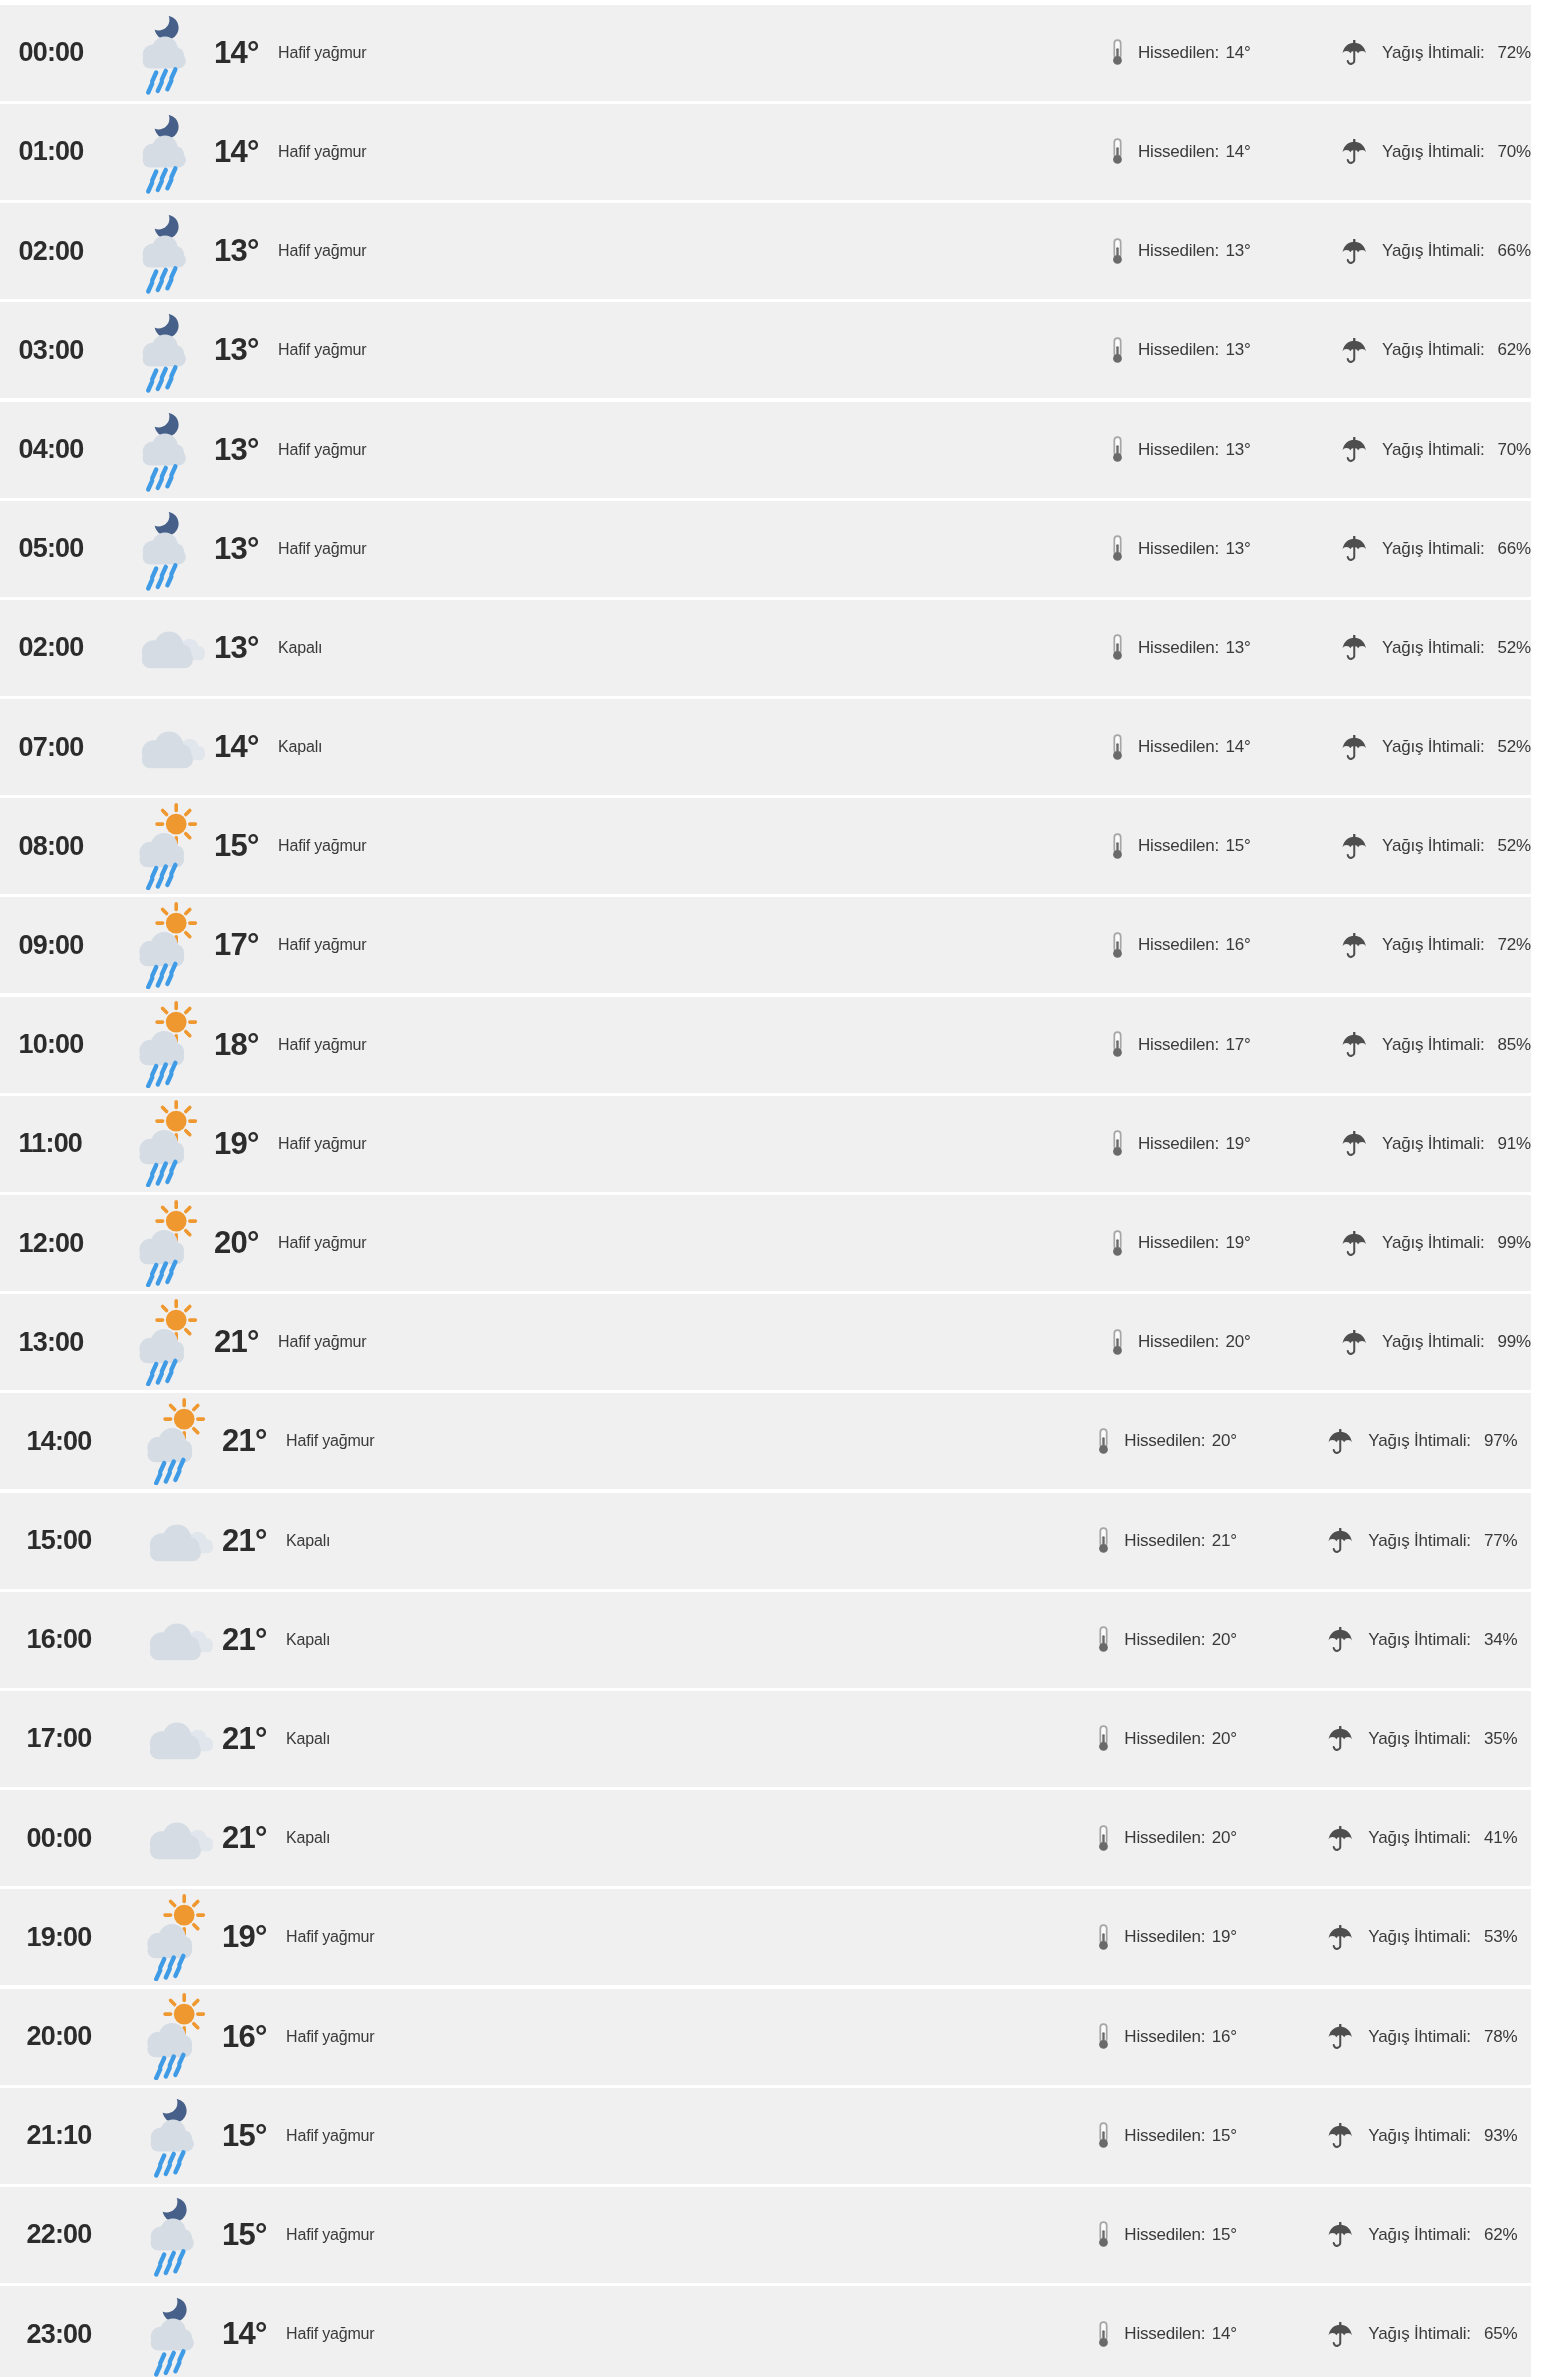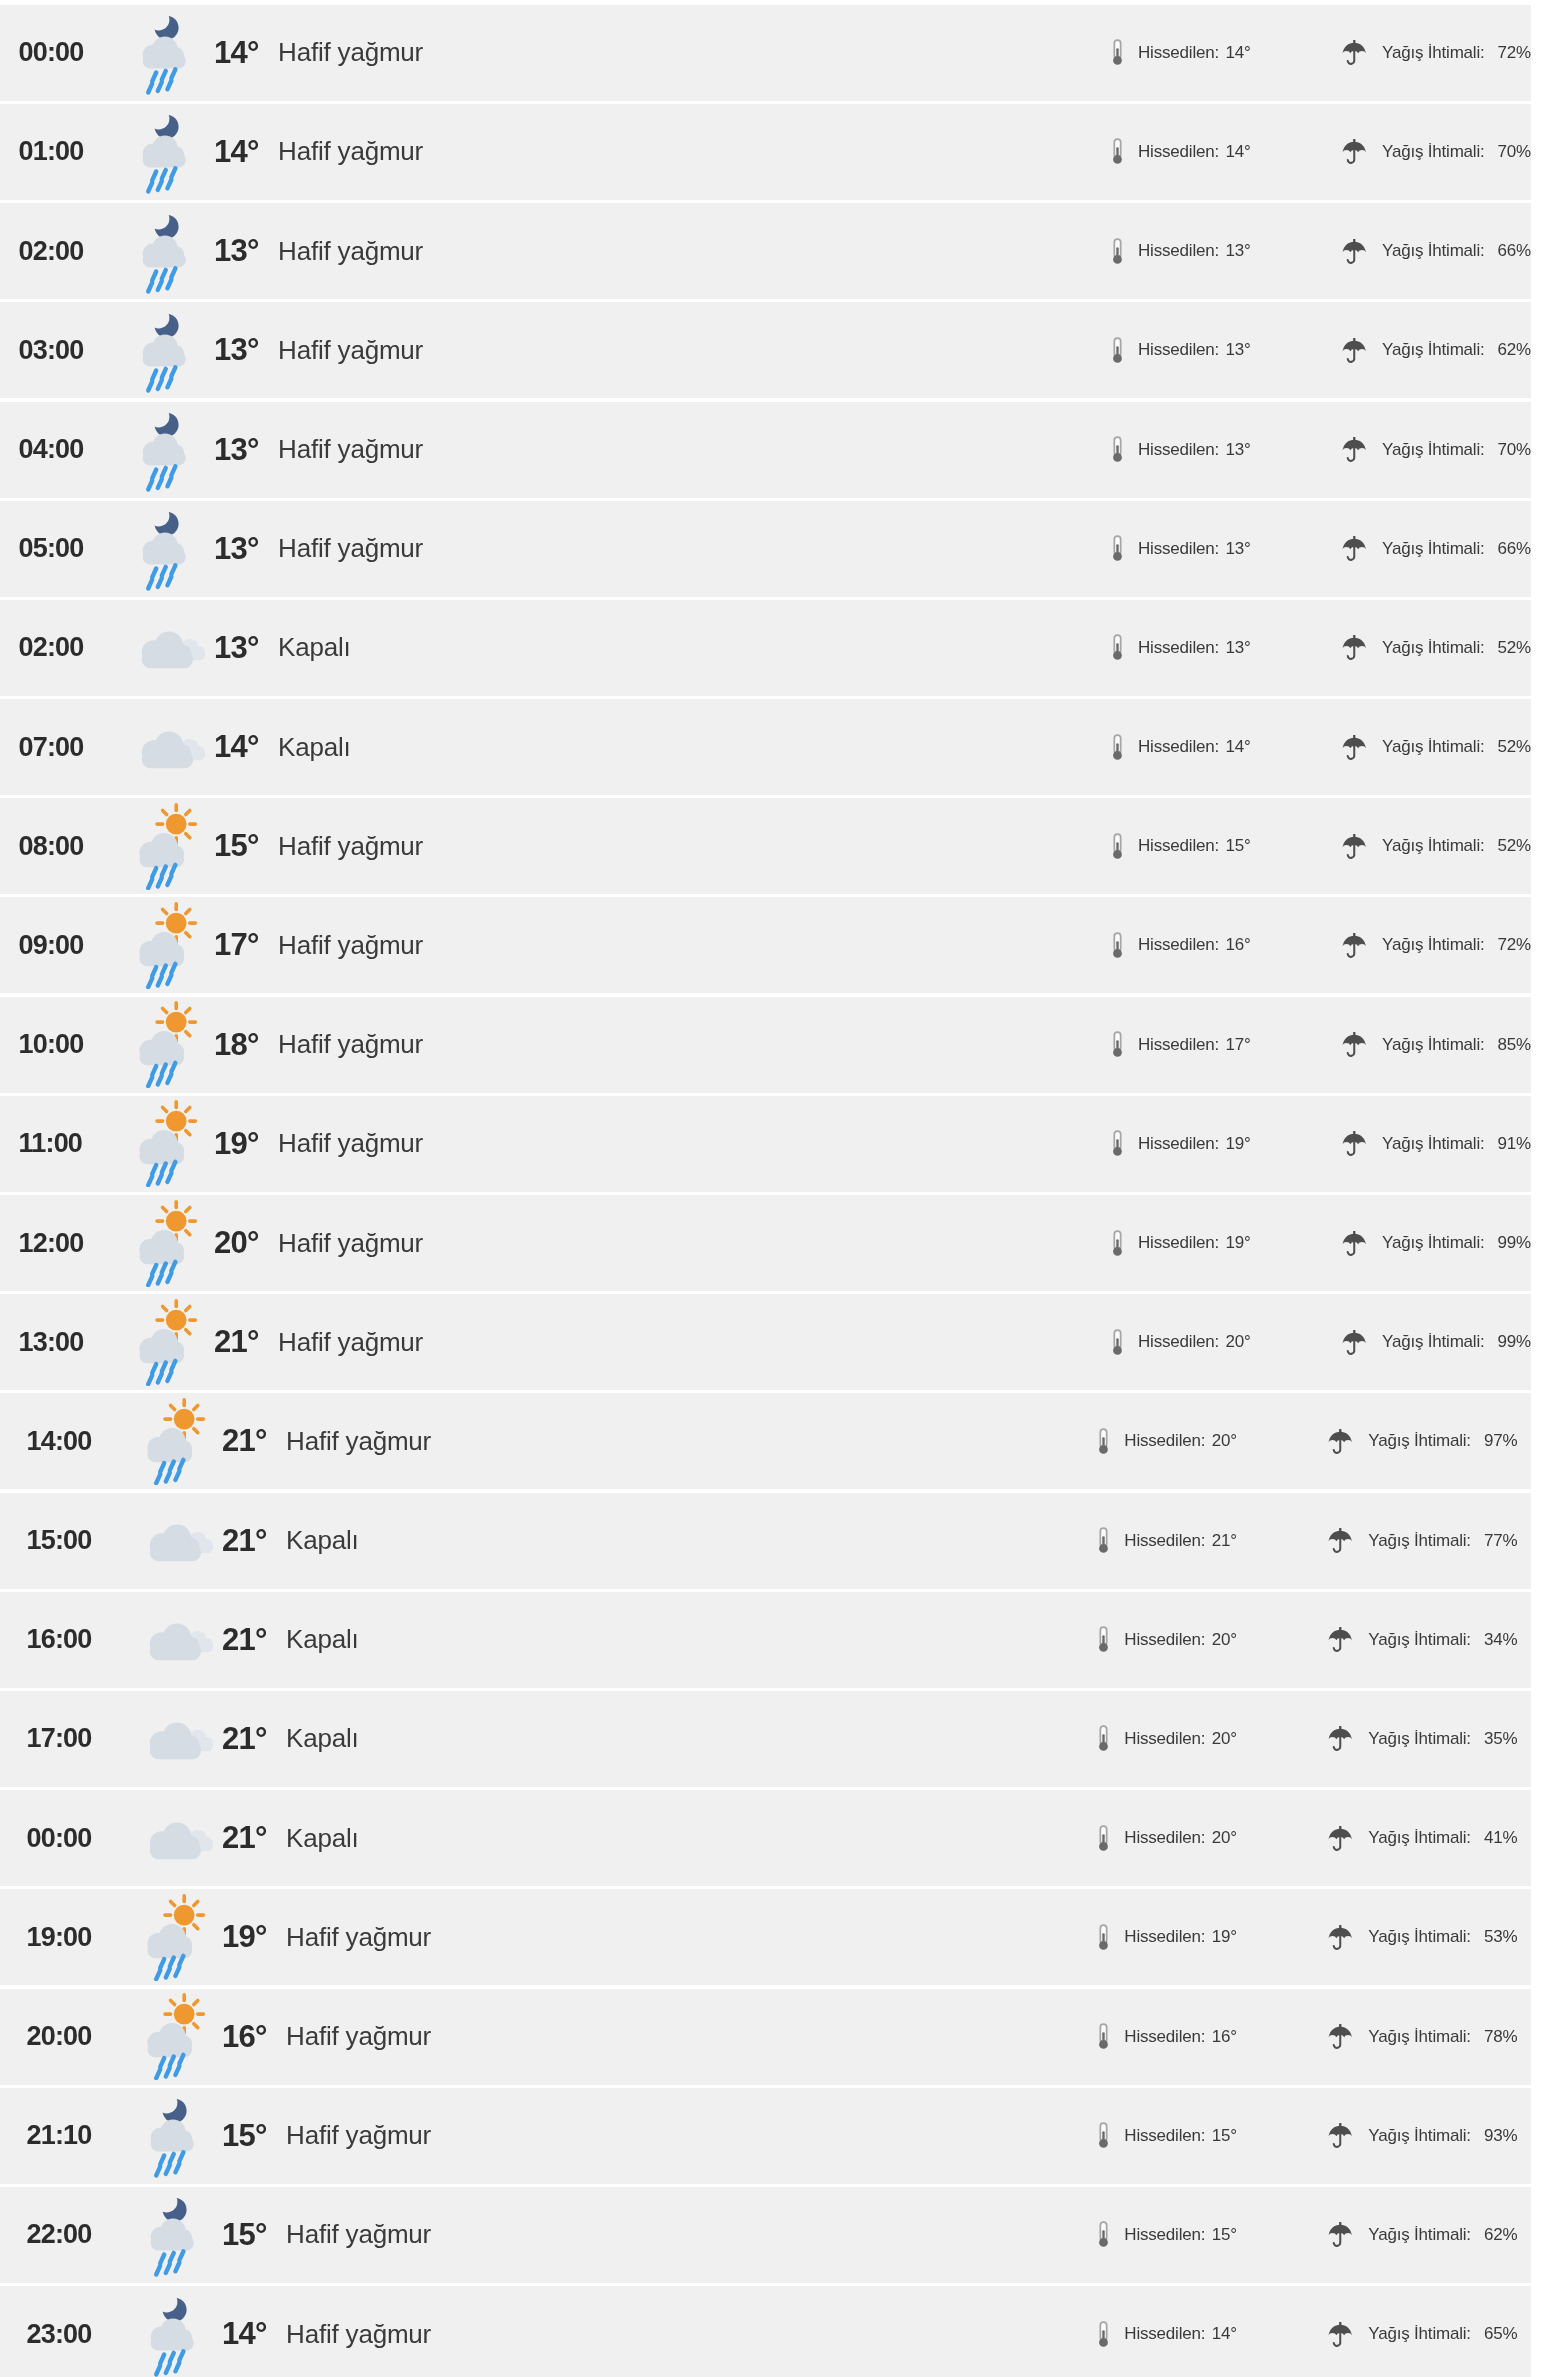--- a/index.html
+++ b/index.html
@@ -43,21 +43,21 @@
   .icon-box svg{position:absolute;left:0;top:0;display:none;}
   .row.icon-moon-rain .ic-moon-rain{display:block;}
   .row.icon-sun-rain  .ic-sun-rain{display:block;}
   .row.icon-clouds    .ic-clouds{display:block;}
   .temp{
     width:64px;margin-left:9.6px;
     font-size:31px;font-weight:700;letter-spacing:-0.8px;
     color:var(--text-dark);
   }
   .desc{
-    font-size:26px;letter-spacing:-0.2px;
+    font-size:16px;letter-spacing:-0.2px;
     color:var(--text-mid);
   }
   .right{
     margin-left:auto;
     display:flex;align-items:center;
     color:var(--text-mid);
     font-size:17px;letter-spacing:-0.2px;
   }
   .thermo{flex:0 0 auto;margin-right:14.5px;}
   .feels{width:203px;flex:0 0 auto;white-space:nowrap;}

